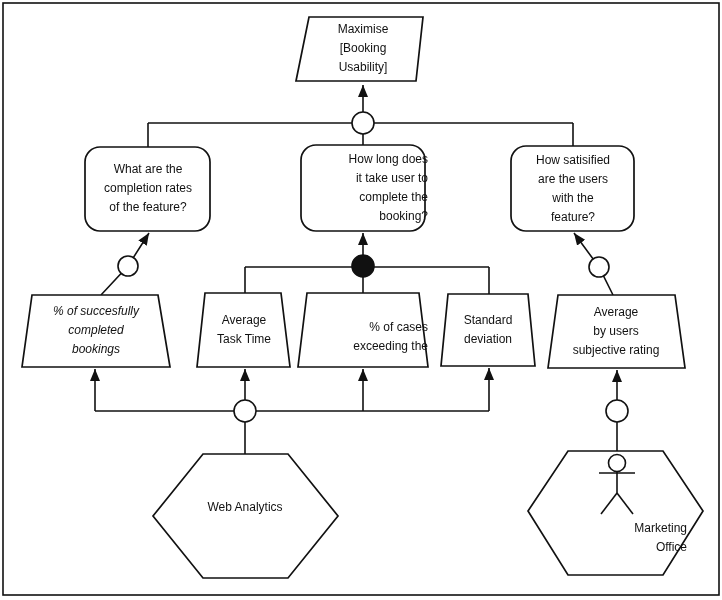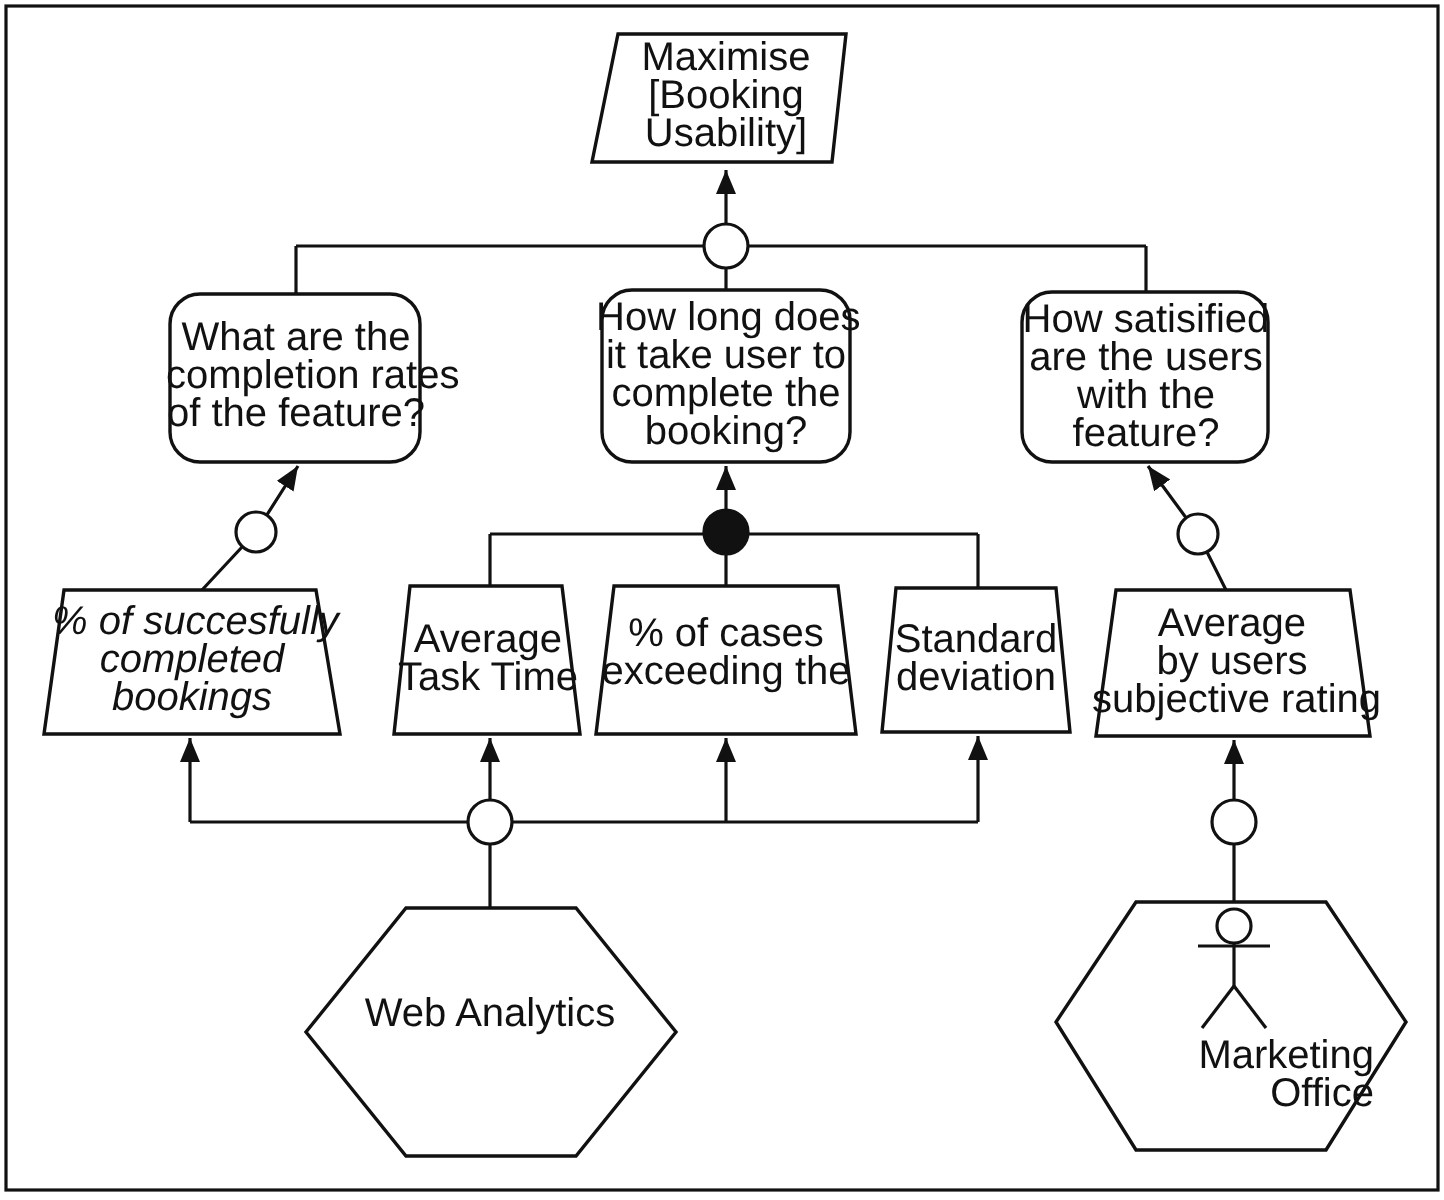--- a/index.html
+++ b/index.html
@@ -14,21 +14,21 @@
   .canvas svg { position: absolute; left: 0; top: 0; }
   .ln     { stroke: var(--stroke, #000); stroke-width: 1.6; fill: none; }
   .shape  { stroke: var(--stroke, #000); stroke-width: 1.7; fill: var(--background, #fff); }
   .jopen  { stroke: var(--stroke, #000); stroke-width: 1.6; fill: var(--background, #fff); }
   .jfill  { stroke: var(--stroke, #000); stroke-width: 1.6; fill: var(--stroke, #000); }
   .arrhead{ fill: var(--stroke, #000); }
   .border { stroke: var(--stroke, #000); stroke-width: 1.6; fill: none; }
   .lbl {
     position: absolute;
     text-align: center;
-    font-size: 20px;
+    font-size: 12px;
     line-height: 19px;
     white-space: nowrap;
     color: var(--stroke, #000);
   }
 </style>
 </head>
 <body>
 
 <div class="canvas">
   <svg width="722" height="600" viewBox="0 0 722 600">
@@ -95,42 +95,42 @@
   <div class="lbl" style="left:296px; top:20px;  width:134px;">
       <div>Maximise</div>
       <div>[Booking</div>
       <div>Usability]</div>
     </div>
   <div class="lbl" style="left:83px;  top:160px; width:130px;text-align:center;">
       <div>What are the</div>
       <div>completion rates</div>
       <div>of the feature?</div>
     </div>
-  <div class="lbl" style="left:298px; top:150px; width:130px;">
+  <div class="lbl" style="left:298px; top:150px; width:130px;text-align:right;">
       <div>How long does</div>
       <div>it take user to</div>
       <div>complete the</div>
       <div>booking?</div>
     </div>
   <div class="lbl" style="left:508px; top:151px; width:130px;">
       <div>How satisified</div>
       <div>are the users</div>
       <div>with the</div>
       <div>feature?</div>
     </div>
   <div class="lbl" style="left:26px;  top:302px; width:140px;font-style:italic;">
       <div>% of succesfully</div>
       <div>completed</div>
       <div>bookings</div>
     </div>
   <div class="lbl" style="left:184px; top:311px; width:120px;">
       <div>Average</div>
       <div>Task Time</div>
     </div>
-  <div class="lbl" style="left:298px; top:308px; width:130px;">
+  <div class="lbl" style="left:298px; top:318px; width:130px;text-align:right;">
       <div>% of cases</div>
       <div>exceeding the</div>
     </div>
   <div class="lbl" style="left:428px; top:311px; width:120px;">
       <div>Standard</div>
       <div>deviation</div>
     </div>
   <div class="lbl" style="left:546px; top:303px; width:140px;">
       <div>Average</div>
       <div>by users</div>

